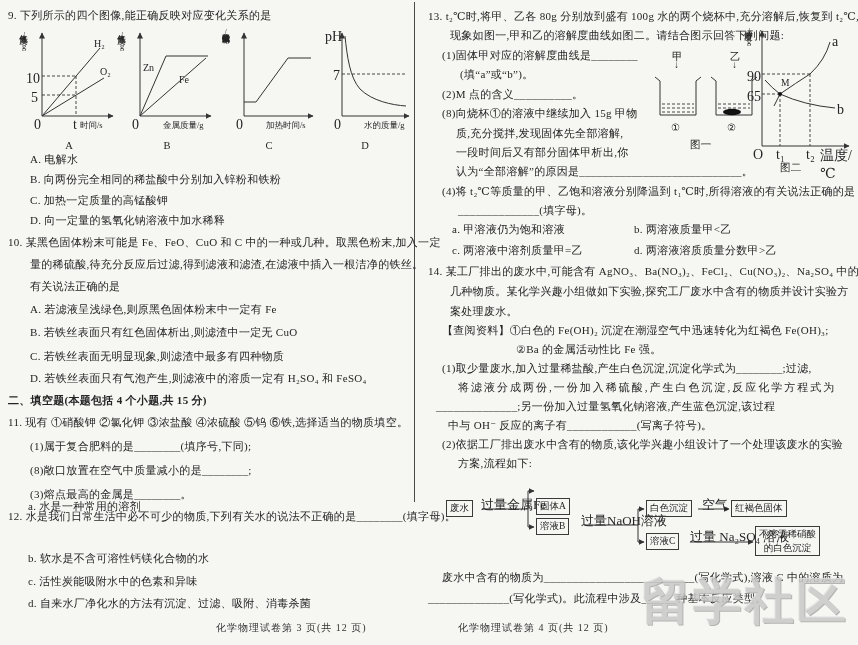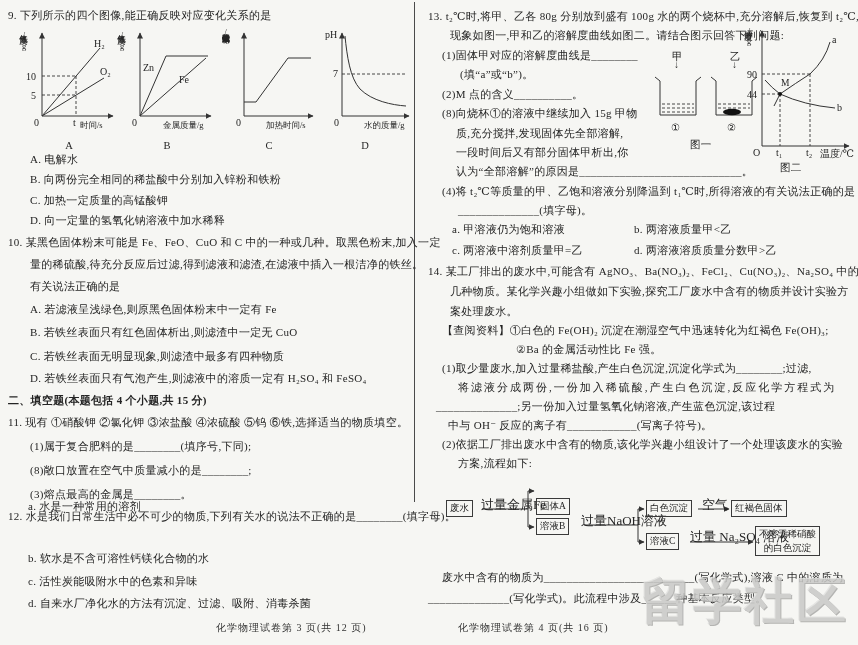--- a/index.html
+++ b/index.html
@@ -9,21 +9,21 @@
   .col-left{left:8px;width:410px;}
   .col-right{left:428px;width:428px;}
   .divider{position:absolute;left:414px;top:2px;width:1px;height:500px;background:#4a4a4a;}
   .ln{position:absolute;white-space:nowrap;letter-spacing:.3px;}
   .chart{position:absolute;width:102px;height:132px;}
   .chart svg{position:absolute;left:0;top:0;}
   .vlab{position:absolute;writing-mode:vertical-rl;text-orientation:upright;
         font-size:8.5px;line-height:10px;letter-spacing:.5px;}
   .vlab2{position:absolute;writing-mode:vertical-lr;text-orientation:upright;
          font-size:8px;line-height:10px;height:64px;letter-spacing:0;}
-  .tk{position:absolute;font-size:10px;}
+  .tk{position:absolute;font-size:14px;}
   .cap{position:absolute;width:100%;text-align:center;font-size:10.5px;top:112px;}
   .xlab{position:absolute;font-size:8.5px;}
   .llab{position:absolute;font-size:10px;}
   .fig{position:absolute;}
   .fnode{position:absolute;border:1px solid #3a3a3a;font-size:9.5px;line-height:15px;
          padding:0 3px;text-align:center;white-space:nowrap;background:rgba(255,255,255,.0);}
   .flbl{position:absolute;font-size:13px;white-space:nowrap;}
   .footer{position:absolute;font-size:10px;letter-spacing:1px;color:#333;}
   .wm{position:absolute;left:632px;top:576px;width:226px;text-align:center;z-index:6;
       font-family:Liberation Sans, sans-serif;pointer-events:none;}
@@ -190,21 +190,21 @@
         <line class="dash" x1="26" y1="50" x2="74" y2="50"></line>
         <line class="dash" x1="74" y1="50" x2="74" y2="122"></line>
         <line class="dash" x1="26" y1="70" x2="44" y2="70"></line>
         <line class="dash" x1="44" y1="70" x2="44" y2="122"></line>
         <path d="M29,56 Q36,64 44,70 Q68,81 99,84"></path>
         <path d="M38,82 Q41,76 44,70 Q60,59 74,50 Q89,36 94,18"></path>
         <circle class="fill" cx="44" cy="70" r="2"></circle>
       </svg>
       <span class="vlab" style="left:8px;top:0">溶解度/g</span>
       <span class="tk" style="left:11px;top:45px">90</span>
-      <span class="tk" style="left:11px;top:65px">44</span>
+      <span class="tk" style="left:11px;top:65px">65</span>
       <span class="tk" style="left:45px;top:54px;font-size:9.5px">M</span>
       <span class="tk" style="left:96px;top:10px">a</span>
       <span class="tk" style="left:101px;top:78px">b</span>
       <span class="tk" style="left:17px;top:123px">O</span>
       <span class="tk" style="left:40px;top:123px">t₁</span>
       <span class="tk" style="left:70px;top:123px">t₂</span>
       <span class="tk" style="left:84px;top:123px">温度/℃</span>
       <span class="ln" style="left:44px;top:137px;font-size:10.5px">图二</span>
     </div>
 
@@ -245,19 +245,19 @@
       <span class="flbl" style="left:256px;top:52px">过量 Na₂SO₄ 溶液</span>
       <div class="fnode" style="left:321px;top:50px;line-height:14px">
         <div>不溶于稀硝酸</div>
         <div>的白色沉淀</div>
       </div>
     </div>
 
     <div class="ln" style="left:14px;top:566px">废水中含有的物质为__________________________(写化学式),溶液 C 中的溶质为</div>
     <div class="ln" style="left:0;top:587px">______________(写化学式)。此流程中涉及______种基本反应类型。</div>
 
-    <div class="footer" style="left:30px;top:617px">化学物理试卷第 4 页(共 16 页)</div>
+    <div class="footer" style="left:30px;top:617px">化学物理试卷第 4 页(共 12 页)</div>
   </div>
 
   <div class="wm">
     <div class="wm-logo">留学社区</div>
   </div>
 </div>
 
 </body></html>

